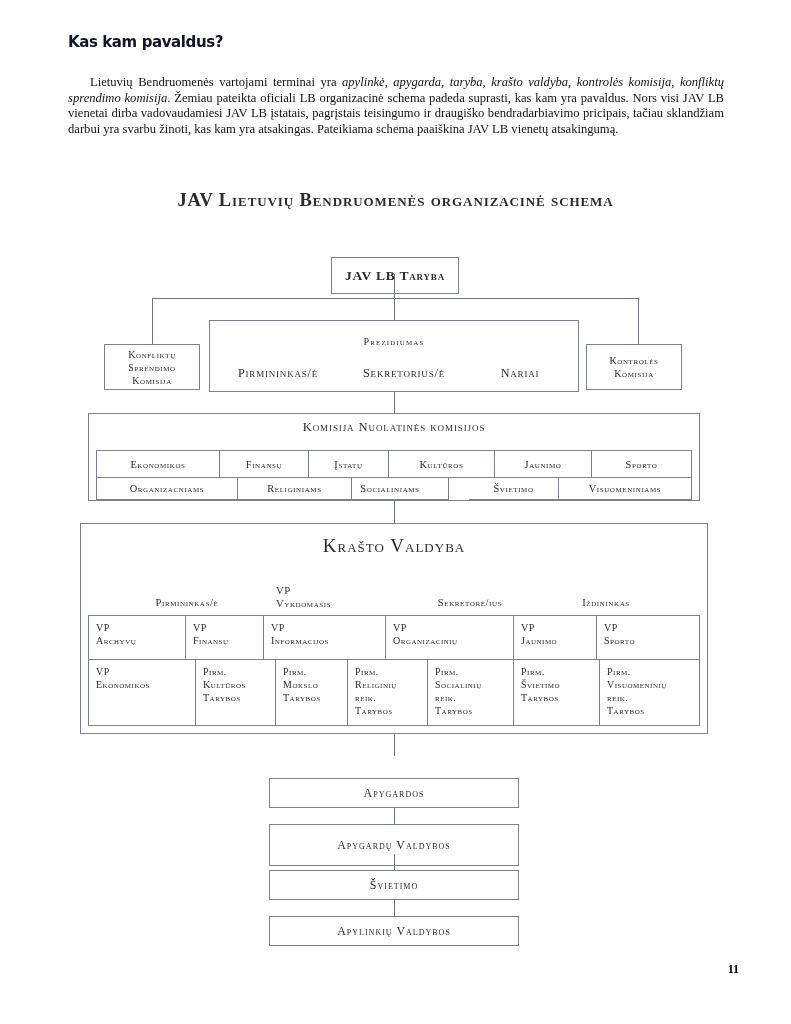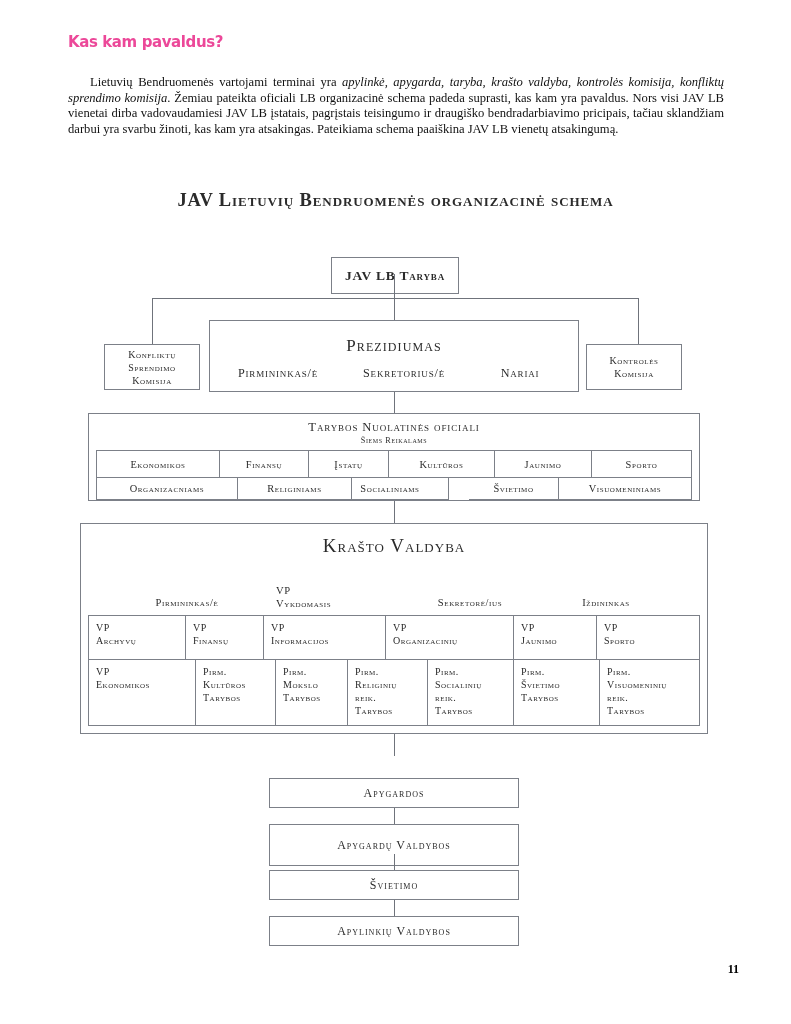--- a/index.html
+++ b/index.html
@@ -18,21 +18,21 @@
 
   
   #page-heading {
     position: absolute;
     left: 68px;
     top: 33px;
     font-family: "DejaVu Sans", sans-serif;
     font-weight: bold;
     font-size: 15px;
     letter-spacing: -0.4px;
-    color: #ec4899;
+    color: #0f172a;
   }
   #intro-paragraph {
     position: absolute;
     left: 68px;
     top: 75px;
     width: 656px;
     font-size: 12.6px;
     line-height: 15.6px;
     text-align: justify;
     text-indent: 22px;
@@ -92,21 +92,21 @@
     position: absolute;
     color: #2b2b2b;
     font-variant: small-caps;
     letter-spacing: 0.7px;
     text-align: center;
   }
 
   
   .t-root   { font-size: 13.5px; font-weight: bold; letter-spacing: 0.8px; }
   .t-side   { font-size: 10px; line-height: 13px; letter-spacing: 0.6px; }
-  .t-prez   { font-size: 17px; letter-spacing: 1.1px; }
+  .t-prez   { font-size: 10px; letter-spacing: 1.1px; }
   .t-role   { font-size: 12.2px; letter-spacing: 0.8px; }
   .t-komtit { font-size: 12.6px; letter-spacing: 0.9px; }
   .t-komsub { font-size: 8.2px; letter-spacing: 0.6px; }
   .t-cell   { font-size: 10.4px; letter-spacing: 0.6px; }
   .t-kv     { font-size: 19px; letter-spacing: 1px; }
   .t-kvrole { font-size: 10.6px; letter-spacing: 0.6px; }
   .t-vp     { font-size: 10px; line-height: 13px; letter-spacing: 0.5px; }
   .t-bot    { font-size: 12px; letter-spacing: 1px; }
 
   .cellbox {
@@ -175,22 +175,21 @@
 
   <div class="grp" style="left:209px; top:142px; width:370px; height:72px;"></div>
   <div class="lbl t-prez" style="left:209px; top:158px; width:370px;">Prezidiumas</div>
   <div class="lbl t-role" style="left:213px; top:188px; width:130px;">Pirmininkas/ė</div>
   <div class="lbl t-role" style="left:338px; top:188px; width:132px;">Sekretorius/ė</div>
   <div class="lbl t-role" style="left:462px; top:188px; width:116px;">Nariai</div>
 
   <div class="line-v" style="left:394px; top:214px; height:21px;"></div>
 
   <div class="grp" style="left:88px; top:235px; width:612px; height:88px;"></div>
-  <div class="lbl t-komtit" style="left:88px; top:242px; width:612px;">Tarybos Nuolatinės oficiali</div>
-  <div class="lbl t-komsub" style="left:88px; top:258px; width:612px;">Šiems Reikalams</div>
+  <div class="lbl t-komtit" style="left:88px; top:242px; width:612px;">Komisija Nuolatinės komisijos</div>
 
   <div class="cellbox t-cell" style="left:96px; top:272px; width:124px; height:28px; border-top:1px solid #7c8088;">Ekonomikos</div>
   <div class="cellbox t-cell" style="left:220px; top:272px; width:89px; height:28px; border-top:1px solid #7c8088; border-left:0;">Finansų</div>
   <div class="cellbox t-cell" style="left:309px; top:272px; width:80px; height:28px; border-top:1px solid #7c8088; border-left:0;">Įstatų</div>
   <div class="cellbox t-cell" style="left:389px; top:272px; width:106px; height:28px; border-top:1px solid #7c8088; border-left:0;">Kultūros</div>
   <div class="cellbox t-cell" style="left:495px; top:272px; width:97px; height:28px; border-top:1px solid #7c8088; border-left:0;">Jaunimo</div>
   <div class="cellbox t-cell" style="left:592px; top:272px; width:100px; height:28px; border-top:1px solid #7c8088; border-left:0;">Sporto</div>
 
   <div class="cellbox t-cell" style="left:96px; top:300px; width:142px; height:22px;">Organizacniams</div>
   <div class="cellbox t-cell" style="left:238px; top:300px; width:114px; height:22px; border-left:0;">Religiniams</div>

